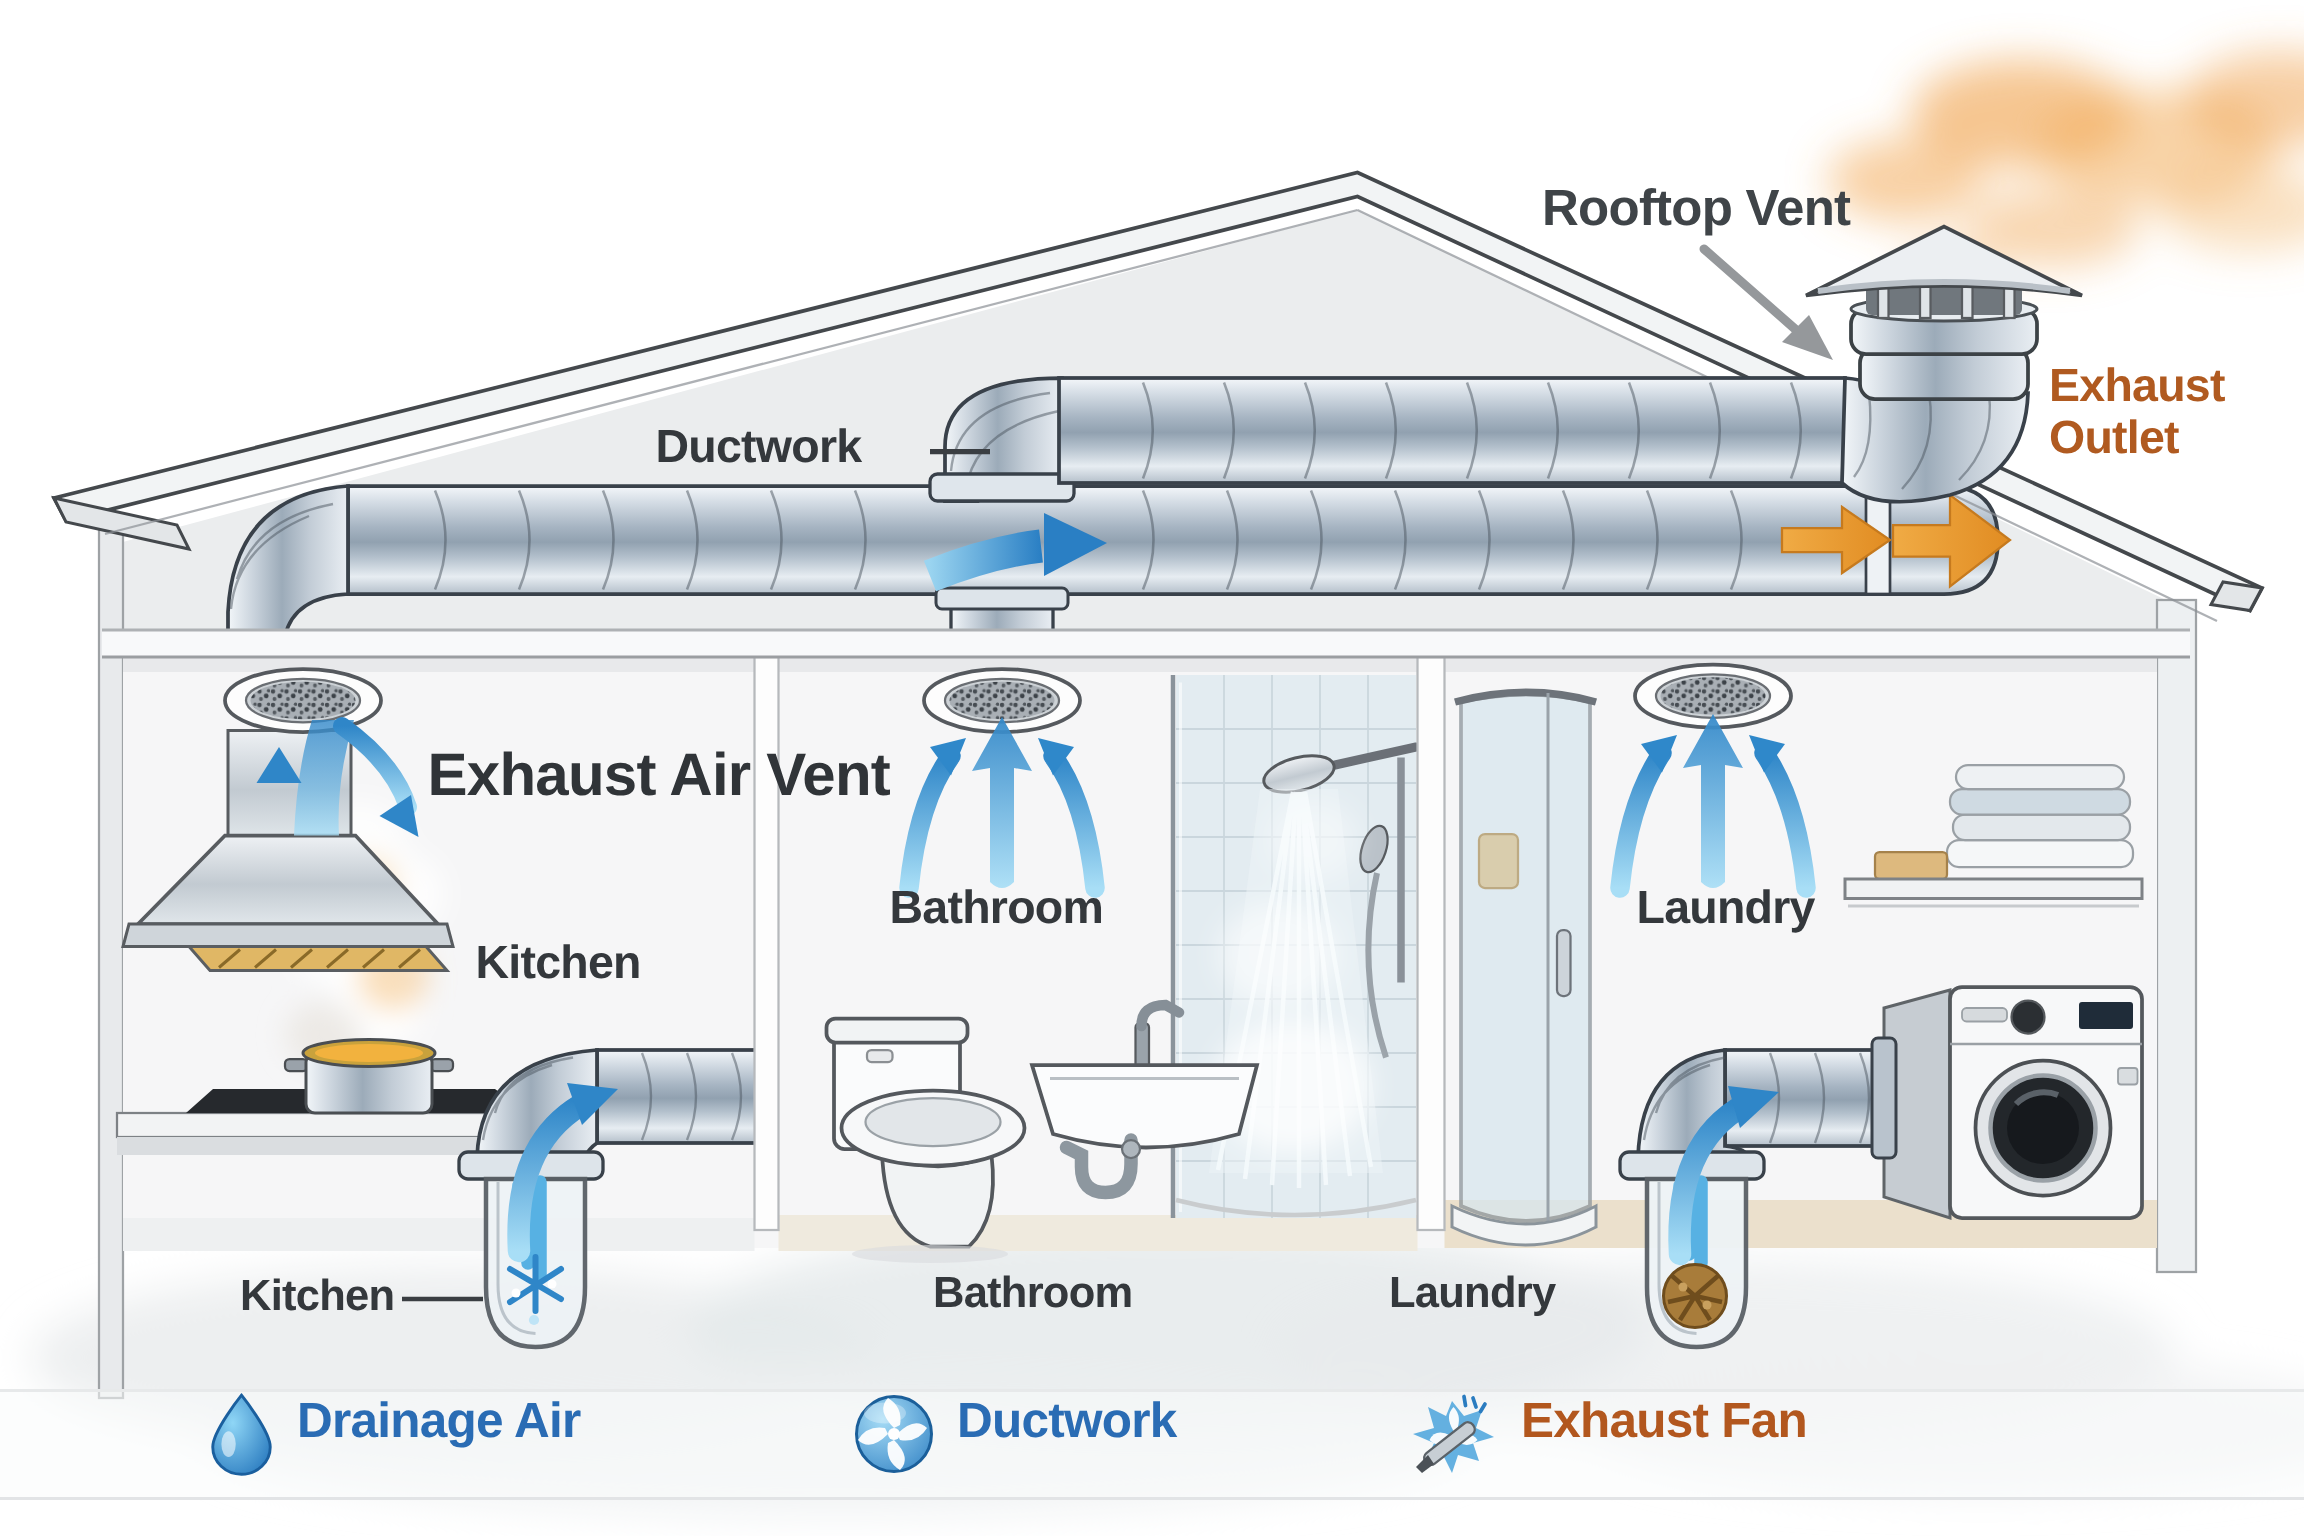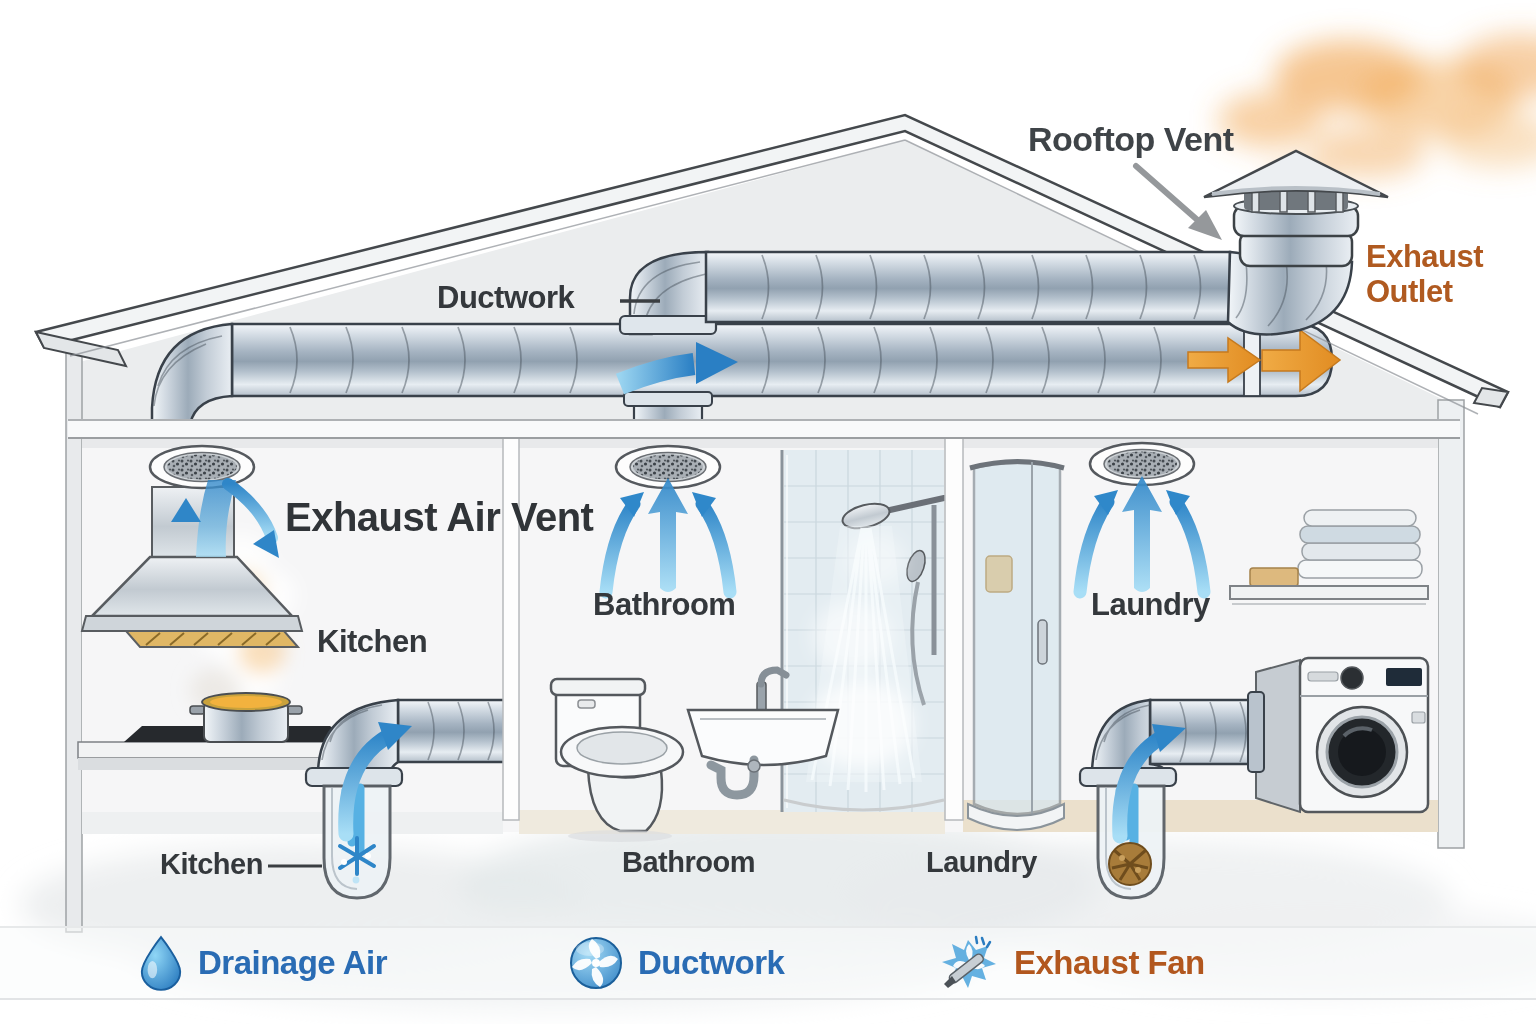--- a/index.html
+++ b/index.html
@@ -8,21 +8,21 @@
     background:#ffffff;font-family:"Liberation Sans",sans-serif;
   }
   #scene{position:absolute;left:0;top:0;}
   .lbl{
     position:absolute;font-weight:700;color:#34383c;
     letter-spacing:-0.5px;white-space:nowrap;line-height:1.12;
   }
   .lbl.wrap{white-space:normal;}
   #legend-row{position:absolute;left:0;top:926px;width:1536px;height:70px;
     border-top:2px solid #e7e9ea;border-bottom:2px solid #e2e4e6;background:rgba(250,251,252,.55);}
-  .legend-item{position:absolute;top:0;height:70px;display:flex;align-items:center;gap:14px;}
+  .legend-item{position:absolute;top:0;height:70px;display:flex;gap:14px;}
   .legend-item .txt{font-size:33px;font-weight:700;letter-spacing:-0.5px;}
   .licon{display:block;}
 </style>
 </head>
 <body>
 
 <div id="stage">
 
 <svg id="scene" width="1536" height="1024" viewBox="0 0 1536 1024">
   <defs>

